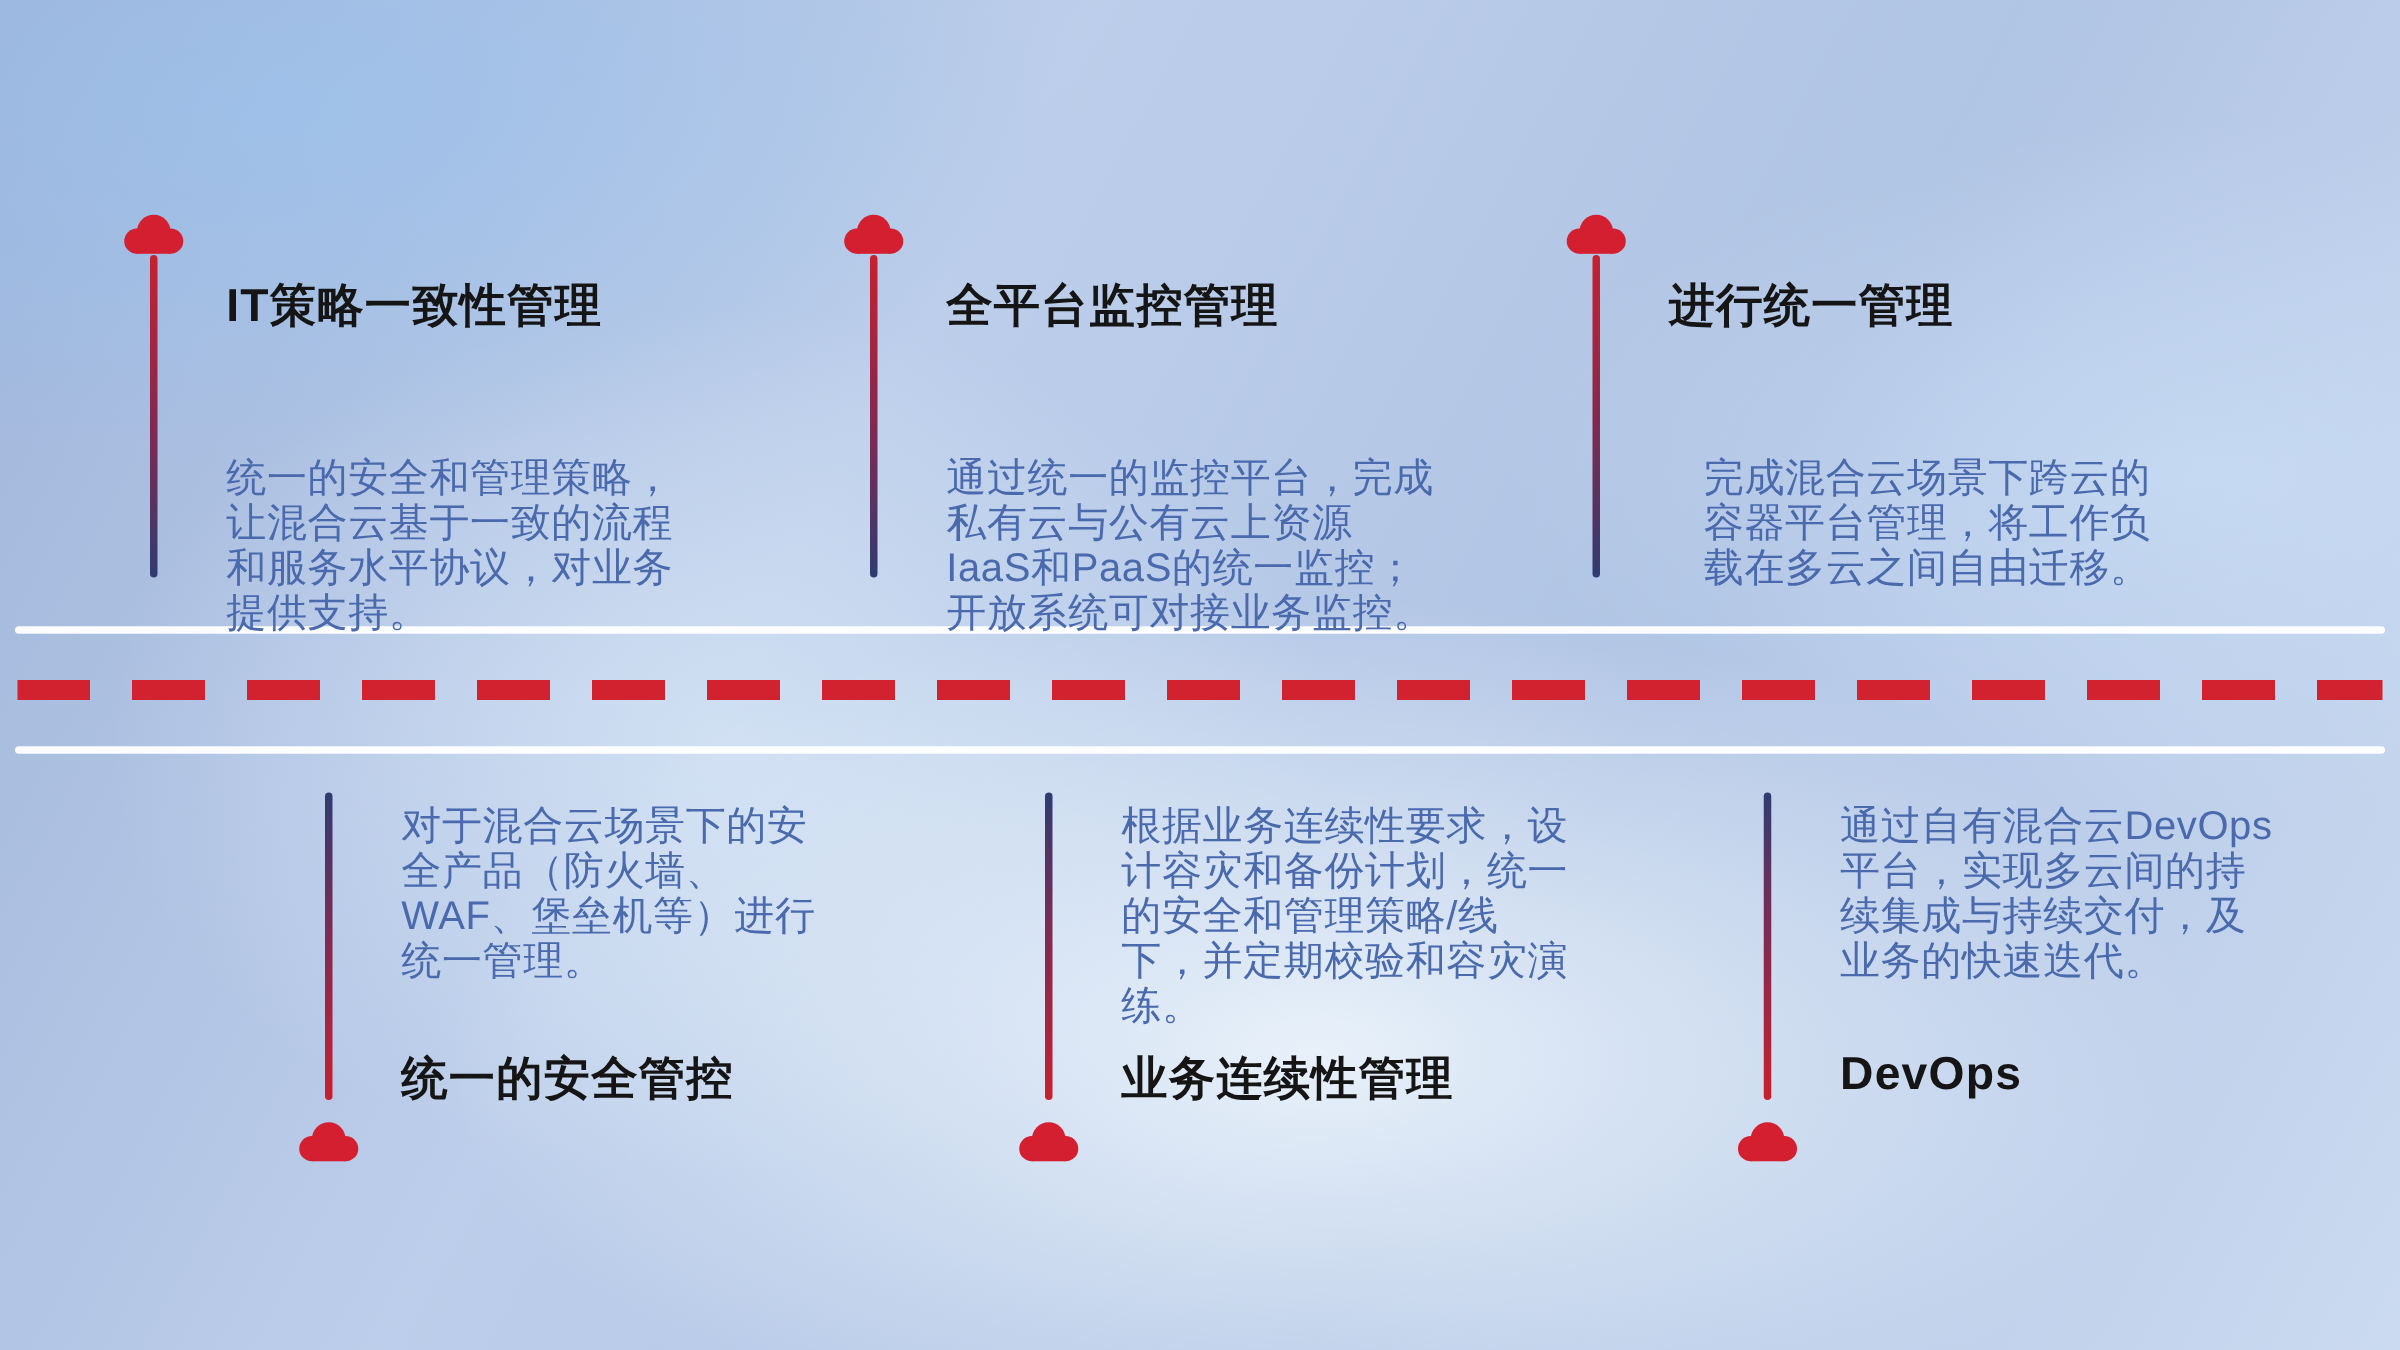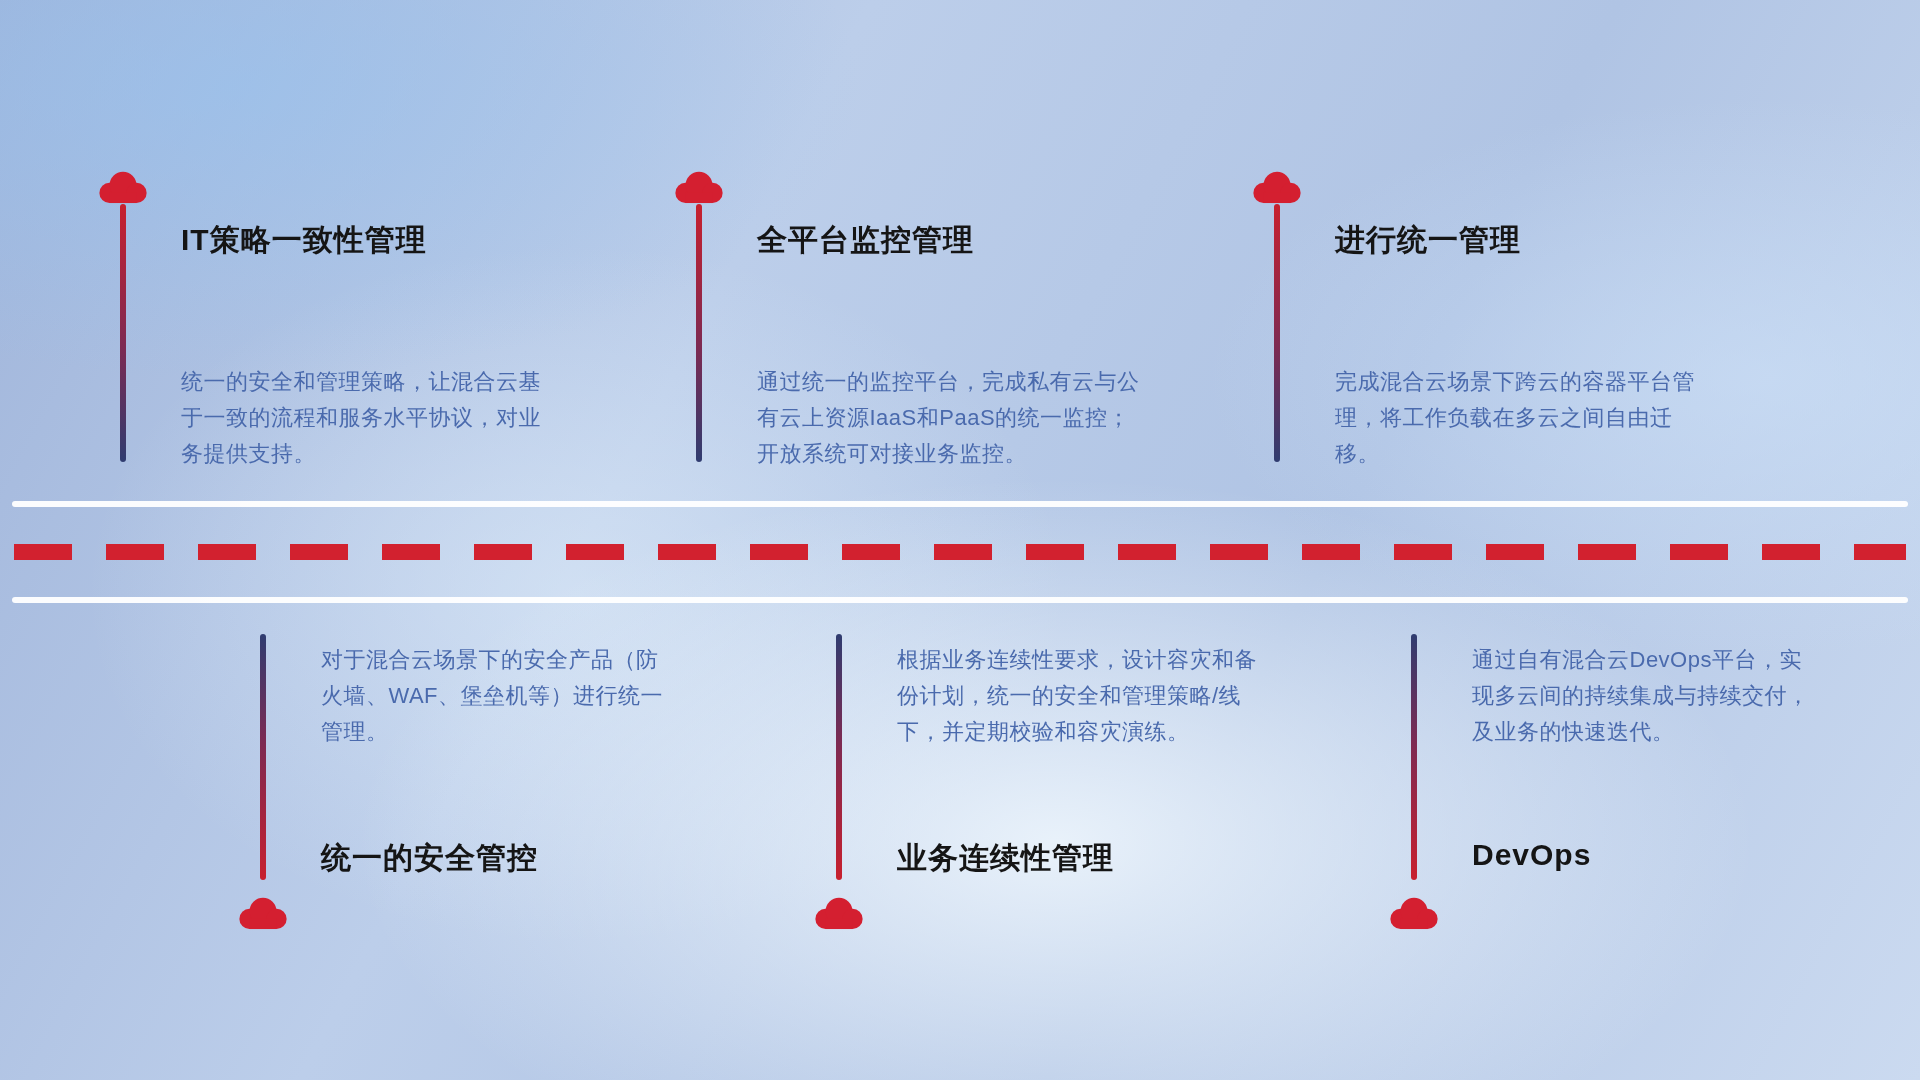--- a/index.html
+++ b/index.html
@@ -25,23 +25,23 @@
     background:repeating-linear-gradient(to right, #d2212f 0 58px, transparent 58px 92px);
   }
 
   
   .item { position:absolute; width:500px; }
   .item .cloud { position:absolute; width:54px; height:38px; left:0; }
   .cloud .fill { fill:#d41f30; }
   .item .vline { position:absolute; left:24px; width:6px; border-radius:3px; }
   .item-top    .vline { background:linear-gradient(to bottom, #c8202e 0%, #7e2a52 55%, #2f3c70 100%); }
   .item-bottom .vline { background:linear-gradient(to bottom, #2f3c70 0%, #7e2a52 45%, #c8202e 100%); }
-  .item .title { position:absolute; left:85px; font-size:30px; font-weight:bold;
+  .item .title { position:absolute; left:85px; font-size:37px; font-weight:bold;
     color:#151515; white-space:nowrap; letter-spacing:1px; }
-  .item .desc  { position:absolute; left:85px; font-size:22px; line-height:36px;
+  .item .desc  { position:absolute; left:85px; font-size:32px; line-height:36px;
     color:#4a6aad; letter-spacing:0.5px; }
 
   .item-top .cloud { top:0; }
   .item-top .vline { top:36px; height:258px; }
   .item-top .title { top:52px; }
   .item-top .desc  { top:196px; }
 
   .item-bottom .vline { top:0; height:246px; }
   .item-bottom .cloud { top:260px; }
   .item-bottom .desc  { top:8px; }
@@ -49,21 +49,21 @@
 
   .t1 { left:96px;   top:168px; }
   .t2 { left:672px;  top:168px; }
   .t3 { left:1250px; top:168px; }
   .b1 { left:236px;  top:634px; }
   .b2 { left:812px;  top:634px; }
   .b3 { left:1387px; top:634px; }
 
   .t1 .desc { width:365px; }
   .t2 .desc { width:392px; }
-  .t3 .desc { width:365px; }
+  .t3 .desc { width:365px;margin-left:28px; }
   .b1 .desc { width:345px; }
   .b2 .desc { width:365px; }
   .b3 .desc { width:352px; }
 </style>
 </head>
 <body>
 
 <div class="canvas">
 
   <div class="road-line top"></div>

